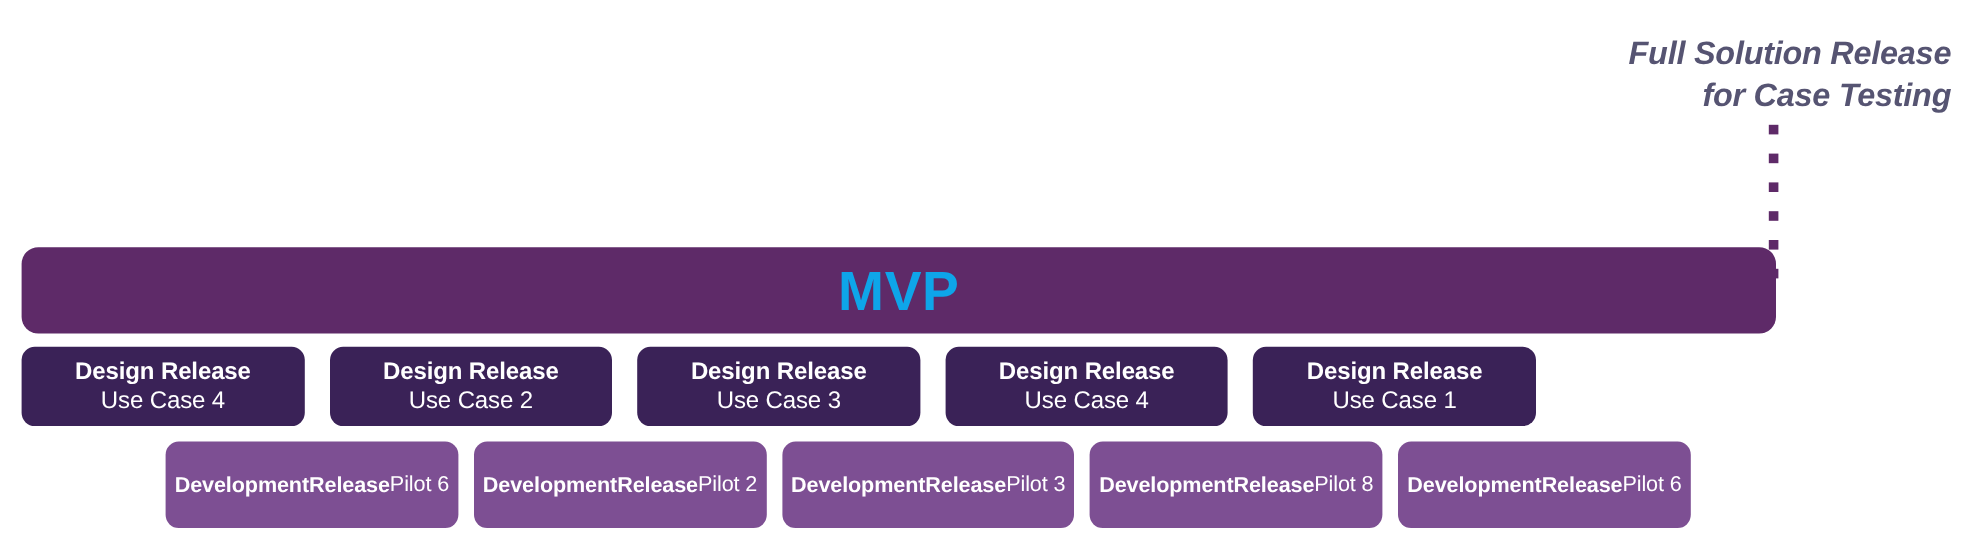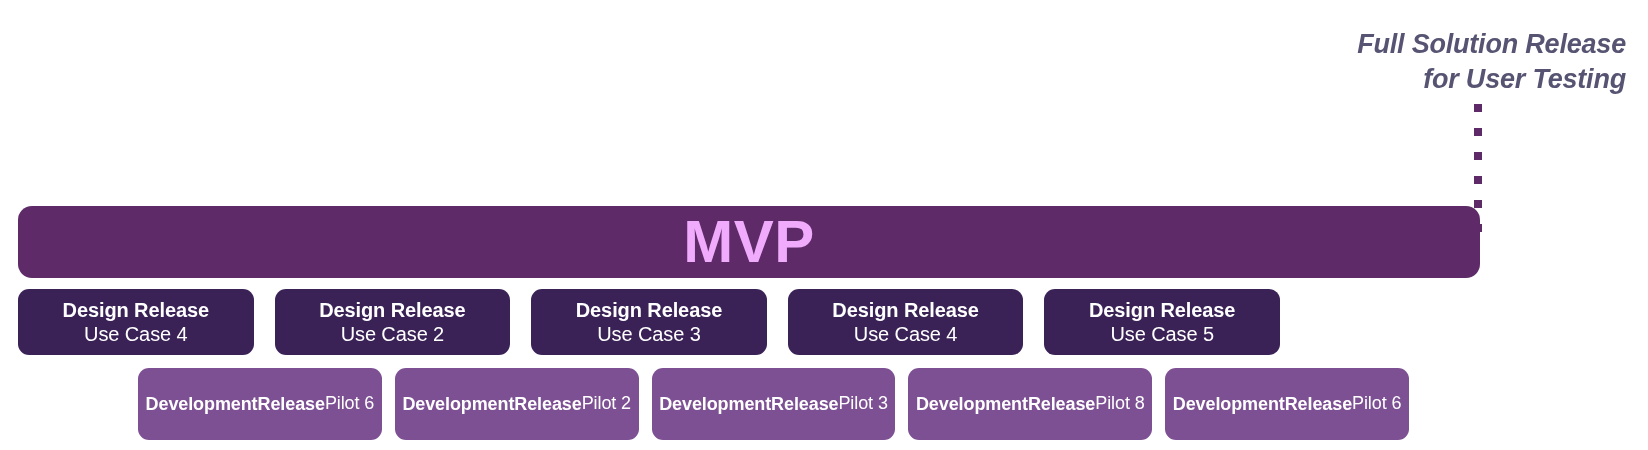--- a/index.html
+++ b/index.html
@@ -60,22 +60,22 @@
     top: 190px;
     width: 1462px;
     height: 72px;
     background: #5e2a68;
     border-radius: 14px;
     display: flex;
     align-items: center;
     justify-content: center;
   }
   .mvp-bar .mvp-label {
-    color: #f0abfc;
-    font-size: 60px;
+    color: #0ea5e9;
+    font-size: 46px;
     font-weight: bold;
     letter-spacing: 0.5px;
     line-height: 1;
   }
 
   
   .design-row {
     position: absolute;
     left: 18px;
     top: 273px;
@@ -142,21 +142,21 @@
     letter-spacing: -0.1px;
   }
 </style>
 </head>
 <body>
 
 <div id="roadmap">
 
   <div class="annotation" style="color: rgb(86, 84, 114);">
     <span class="line">Full Solution Release</span>
-    <span class="line">for User Testing</span>
+    <span class="line">for Case Testing</span>
   </div>
 
   <div class="dotted-connector">
     <span class="dot" style="top: 0px; background: rgb(94, 42, 104);"></span>
     <span class="dot" style="top: 24px; background: rgb(94, 42, 104);"></span>
     <span class="dot" style="top: 48px; background: rgb(94, 42, 104);"></span>
     <span class="dot" style="top: 72px; background: rgb(94, 42, 104);"></span>
     <span class="dot" style="top: 96px; background: rgb(94, 42, 104);"></span>
     <span class="dot" style="top: 120px; background: rgb(94, 42, 104);"></span>
   </div>
@@ -182,21 +182,21 @@
       <span class="subtitle">Use Case 3</span>
     </div>
 
     <div class="design-card" style="background: rgb(58, 34, 87);">
       <span class="title">Design Release</span>
       <span class="subtitle">Use Case 4</span>
     </div>
 
     <div class="design-card" style="background: rgb(58, 34, 87);">
       <span class="title">Design Release</span>
-      <span class="subtitle">Use Case 5</span>
+      <span class="subtitle">Use Case 1</span>
     </div>
 
   </div>
 
   <div class="dev-row">
 
     <div class="dev-card" style="background: rgb(125, 79, 147);">
       <span class="title">Development</span>
       <span class="title">Release</span>
       <span class="subtitle">Pilot 6</span>

